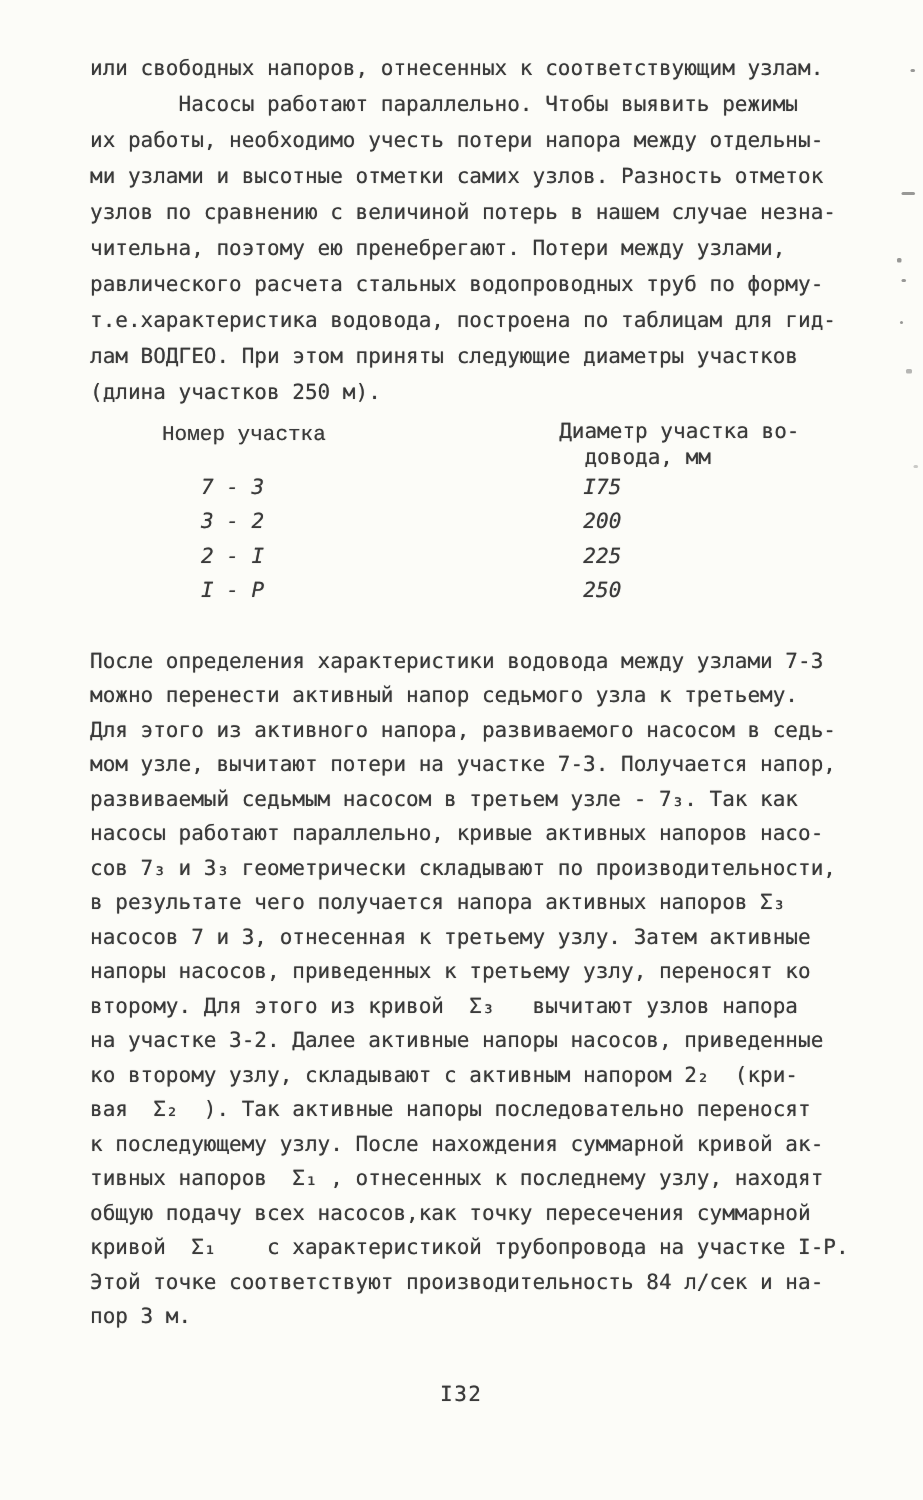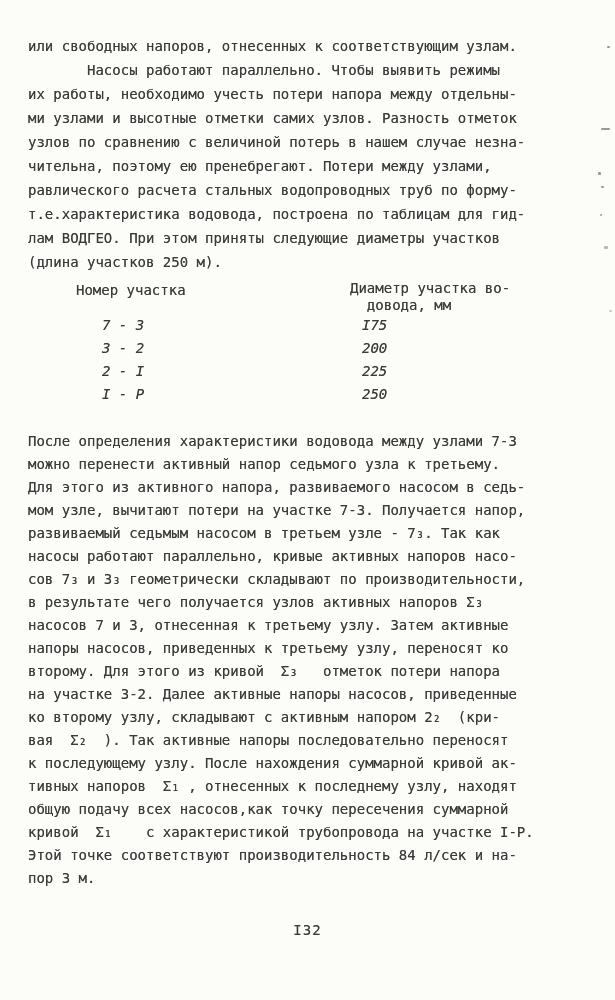--- a/index.html
+++ b/index.html
@@ -12,21 +12,21 @@
   }
   .page {
     position: relative;
     width: 615px;
     height: 1000px;
     font-family: "DejaVu Sans Mono", "Liberation Mono", monospace;
     font-size: 14px;
     color: var(--ink, #3a3a3a);
     text-shadow: 0 0 0.6px rgba(55,55,55,0.65);
     box-sizing: border-box;
-    padding: 34px 30px 0 28px;
+    padding: 34px 30px 0 60px;
   }
   .ln {
     white-space: pre;
     height: 24px;
     line-height: 24px;
   }
   .para-main .ln {
     height: 23px;
     line-height: 23px;
   }
@@ -39,20 +39,21 @@
   }
   .tc1 {
     width: 260px;
     white-space: pre;
     line-height: 23px;
   }
   .trow.thead .tc1 {
     padding-left: 48px;
     line-height: 17px;
     padding-top: 2px;
+    font-family: Liberation Mono, monospace;
   }
   .trow.tdata .tc1 {
     padding-left: 74px;
   }
   .tc2 {
     width: 200px;
     line-height: 23px;
     white-space: pre;
   }
   .tc2h {
@@ -137,24 +138,24 @@
   </div>
 
   <div class="para-main">
     <div class="ln">После определения характеристики водовода между узлами 7-3</div>
     <div class="ln">можно перенести активный напор седьмого узла к третьему.</div>
     <div class="ln">Для этого из активного напора, развиваемого насосом в седь-</div>
     <div class="ln">мом узле, вычитают потери на участке 7-3. Получается напор,</div>
     <div class="ln">развиваемый седьмым насосом в третьем узле - 7₃. Так как</div>
     <div class="ln">насосы работают параллельно, кривые активных напоров насо-</div>
     <div class="ln">сов 7₃ и 3₃ геометрически складывают по производительности,</div>
-    <div class="ln">в результате чего получается узлов активных напоров Σ₃</div>
+    <div class="ln">в результате чего получается напора активных напоров Σ₃</div>
     <div class="ln">насосов 7 и 3, отнесенная к третьему узлу. Затем активные</div>
     <div class="ln">напоры насосов, приведенных к третьему узлу, переносят ко</div>
-    <div class="ln">второму. Для этого из кривой  Σ₃   отметок потери напора</div>
+    <div class="ln">второму. Для этого из кривой  Σ₃   вычитают узлов напора</div>
     <div class="ln">на участке 3-2. Далее активные напоры насосов, приведенные</div>
     <div class="ln">ко второму узлу, складывают с активным напором 2₂  (кри-</div>
     <div class="ln">вая  Σ₂  ). Так активные напоры последовательно переносят</div>
     <div class="ln">к последующему узлу. После нахождения суммарной кривой ак-</div>
     <div class="ln">тивных напоров  Σ₁ , отнесенных к последнему узлу, находят</div>
     <div class="ln">общую подачу всех насосов,как точку пересечения суммарной</div>
     <div class="ln">кривой  Σ₁    с характеристикой трубопровода на участке I-Р.</div>
     <div class="ln">Этой точке соответствуют производительность 84 л/сек и на-</div>
     <div class="ln">пор 3 м.</div>
   </div>

